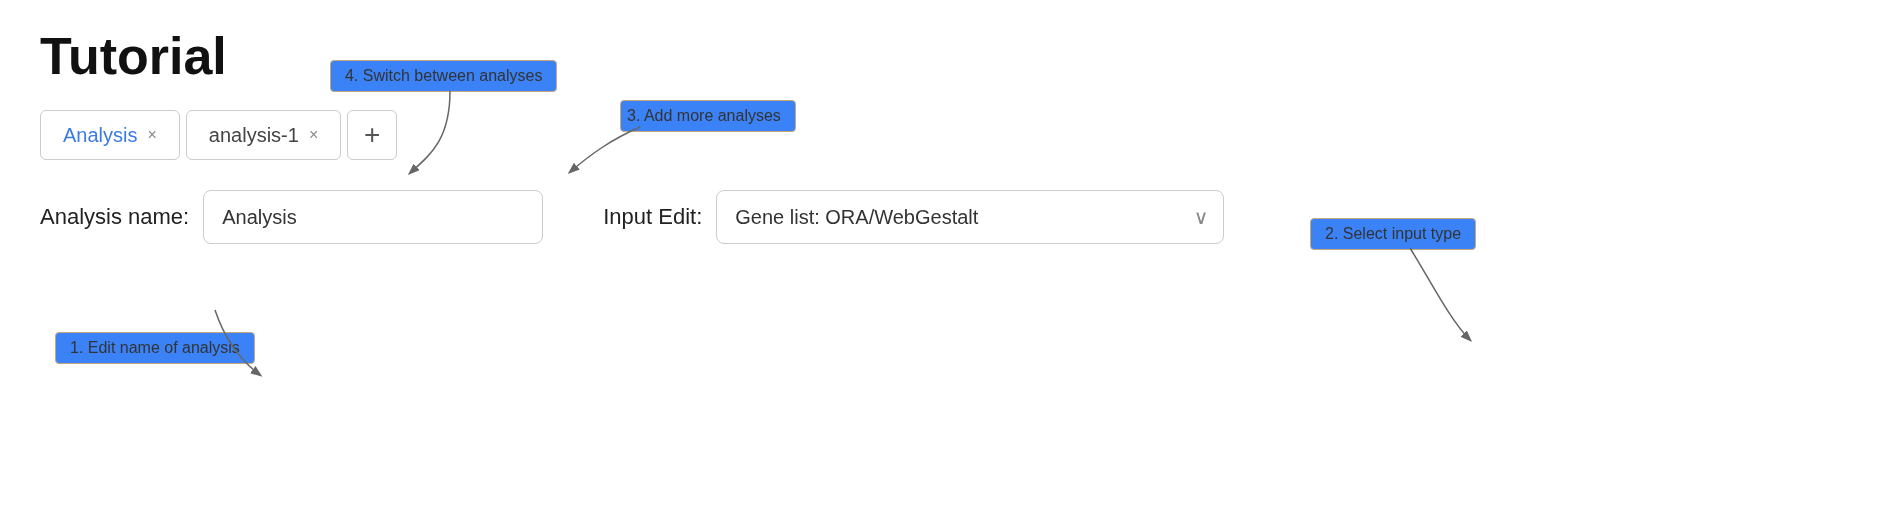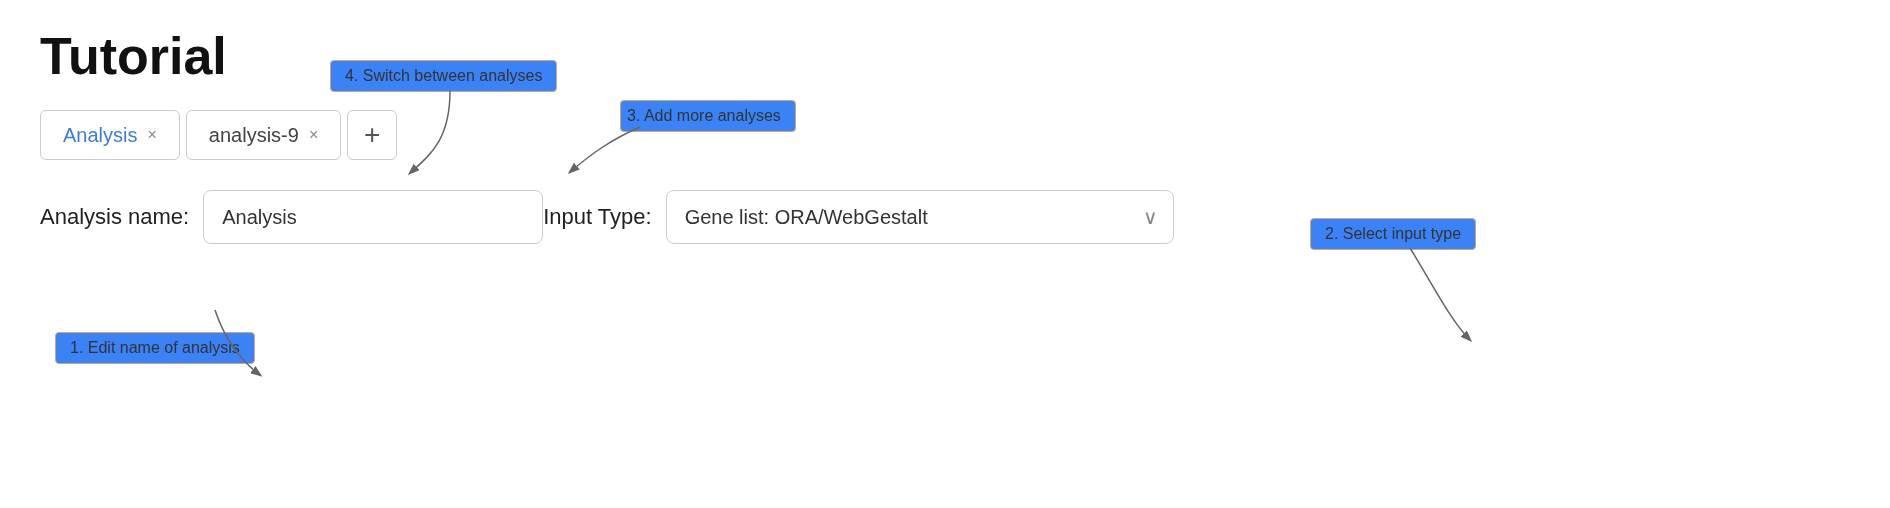--- a/index.html
+++ b/index.html
@@ -82,20 +82,21 @@
       color: #555;
       cursor: pointer;
       background: #fff;
       margin-right: 6px;
     }
 
     
     .form-row {
       display: flex;
       align-items: flex-end;
+      gap: 60px;
       margin-top: 10px;
     }
 
     .form-group {
       display: flex;
       align-items: center;
       gap: 14px;
     }
 
     .form-label {
@@ -182,36 +183,36 @@
   <h1 class="page-title">Tutorial</h1>
 
   <div class="tabs-row">
 
     <div class="tab active">
       <span class="tab-label">Analysis</span>
       <span class="tab-close">×</span>
     </div>
 
     <div class="tab">
-      <span class="tab-label">analysis-9</span>
+      <span class="tab-label">analysis-1</span>
       <span class="tab-close">×</span>
     </div>
 
     <div class="tab-add">+</div>
   </div>
 
   <div class="form-row">
 
     <div class="form-group">
       <span class="form-label">Analysis name:</span>
       <input class="form-input" type="text" value="Analysis" style="">
     </div>
 
     <div class="form-group">
-      <span class="form-label">Input Type:</span>
+      <span class="form-label">Input Edit:</span>
       <div class="form-select-wrapper">
         <div class="form-select-display">
           <span>Gene list: ORA/WebGestalt</span>
         </div>
         <span class="form-select-chevron">∨</span>
       </div>
     </div>
   </div>
 
   <div class="tooltip-box" style="left: 330px; top: 60px;">

